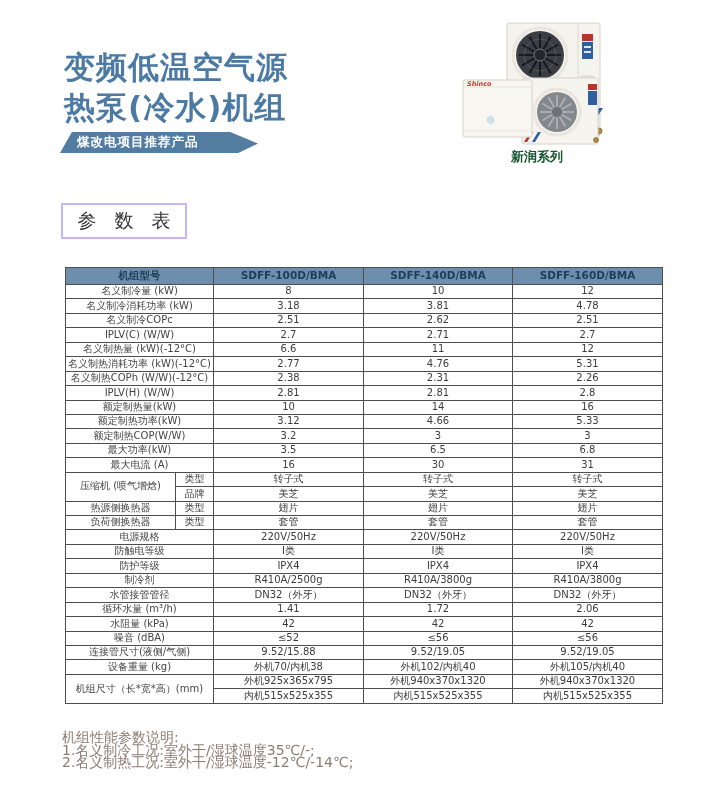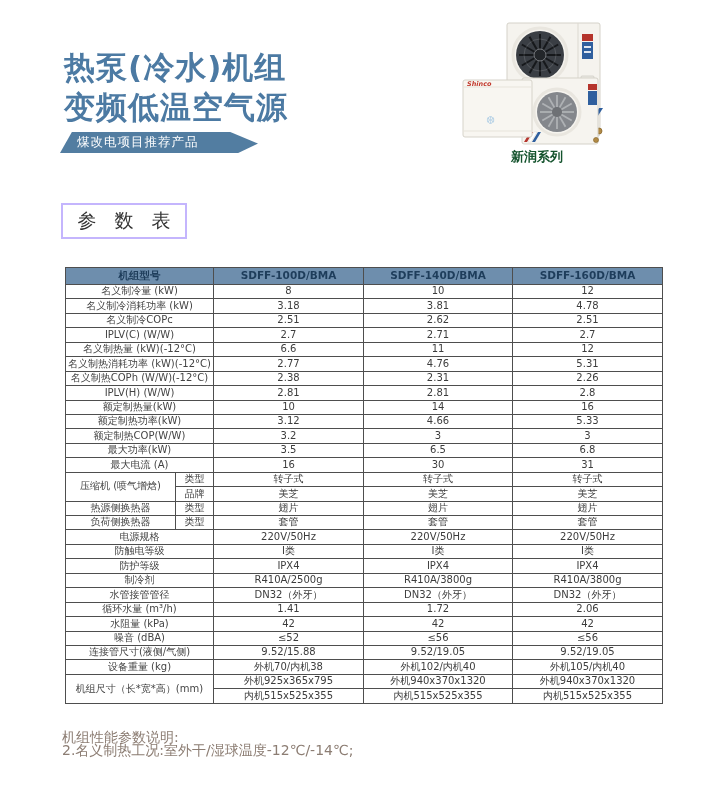--- a/index.html
+++ b/index.html
@@ -8,21 +8,21 @@
   .page{position:absolute;inset:0;width:726px;height:800px;background:#ffffff;overflow:hidden;}
 
   
   .title{position:absolute;left:64px;top:47px;font-size:31px;line-height:40px;
          font-weight:700;color:#4c7aa3;letter-spacing:1px;}
 
   
   .badge{position:absolute;left:60px;top:132px;width:198px;height:21px;background:#527da1;
          clip-path:polygon(6% 0,86% 0,100% 55%,90% 100%,0 100%);
          display:flex;align-items:center;}
-  .badge span{color:#ffffff;font-size:12.5px;font-weight:400;padding-left:17px;letter-spacing:1px;}
+  .badge span{color:#ffffff;font-size:12.5px;font-weight:700;padding-left:17px;letter-spacing:1px;}
 
   
   .section-box{position:absolute;left:61px;top:203px;width:122px;height:32px;
                border:2px solid #c4b5fd;background:#ffffff;display:flex;align-items:center;justify-content:center;}
   .section-box span{font-size:19px;color:#333333;letter-spacing:6px;margin-right:-6px;}
 
   
   .product{position:absolute;left:450px;top:12px;width:160px;height:140px;}
   .caption{position:absolute;left:496px;top:148px;width:82px;text-align:center;
            font-size:13px;font-weight:700;color:#14532d;}
@@ -38,22 +38,22 @@
 
   
   .notes{position:absolute;left:62px;top:731px;font-size:14px;line-height:12.7px;color:#8c7d73;}
 </style>
 </head>
 <body>
 
 <div class="page">
 
   <div class="title">
+    <div>变频低温空气源</div>
     <div>热泵(冷水)机组</div>
-    <div>变频低温空气源</div>
   </div>
 
   <div class="badge">
     <span>煤改电项目推荐产品</span>
   </div>
 
   <div class="product">
     <svg width="160" height="140" viewBox="0 0 160 140">
 
       <g>
@@ -329,15 +329,16 @@
         <tr>
           <td>内机515x525x355</td>
           <td>内机515x525x355</td>
           <td>内机515x525x355</td>
         </tr>
       </tbody>
   </table>
 
   <div class="notes">
     <div>机组性能参数说明:</div>
+    <div>1.名义制冷工况:室外干/湿球温度35℃/-;</div>
     <div>2.名义制热工况:室外干/湿球温度-12℃/-14℃;</div>
   </div>
 </div>
 
 </body></html>

